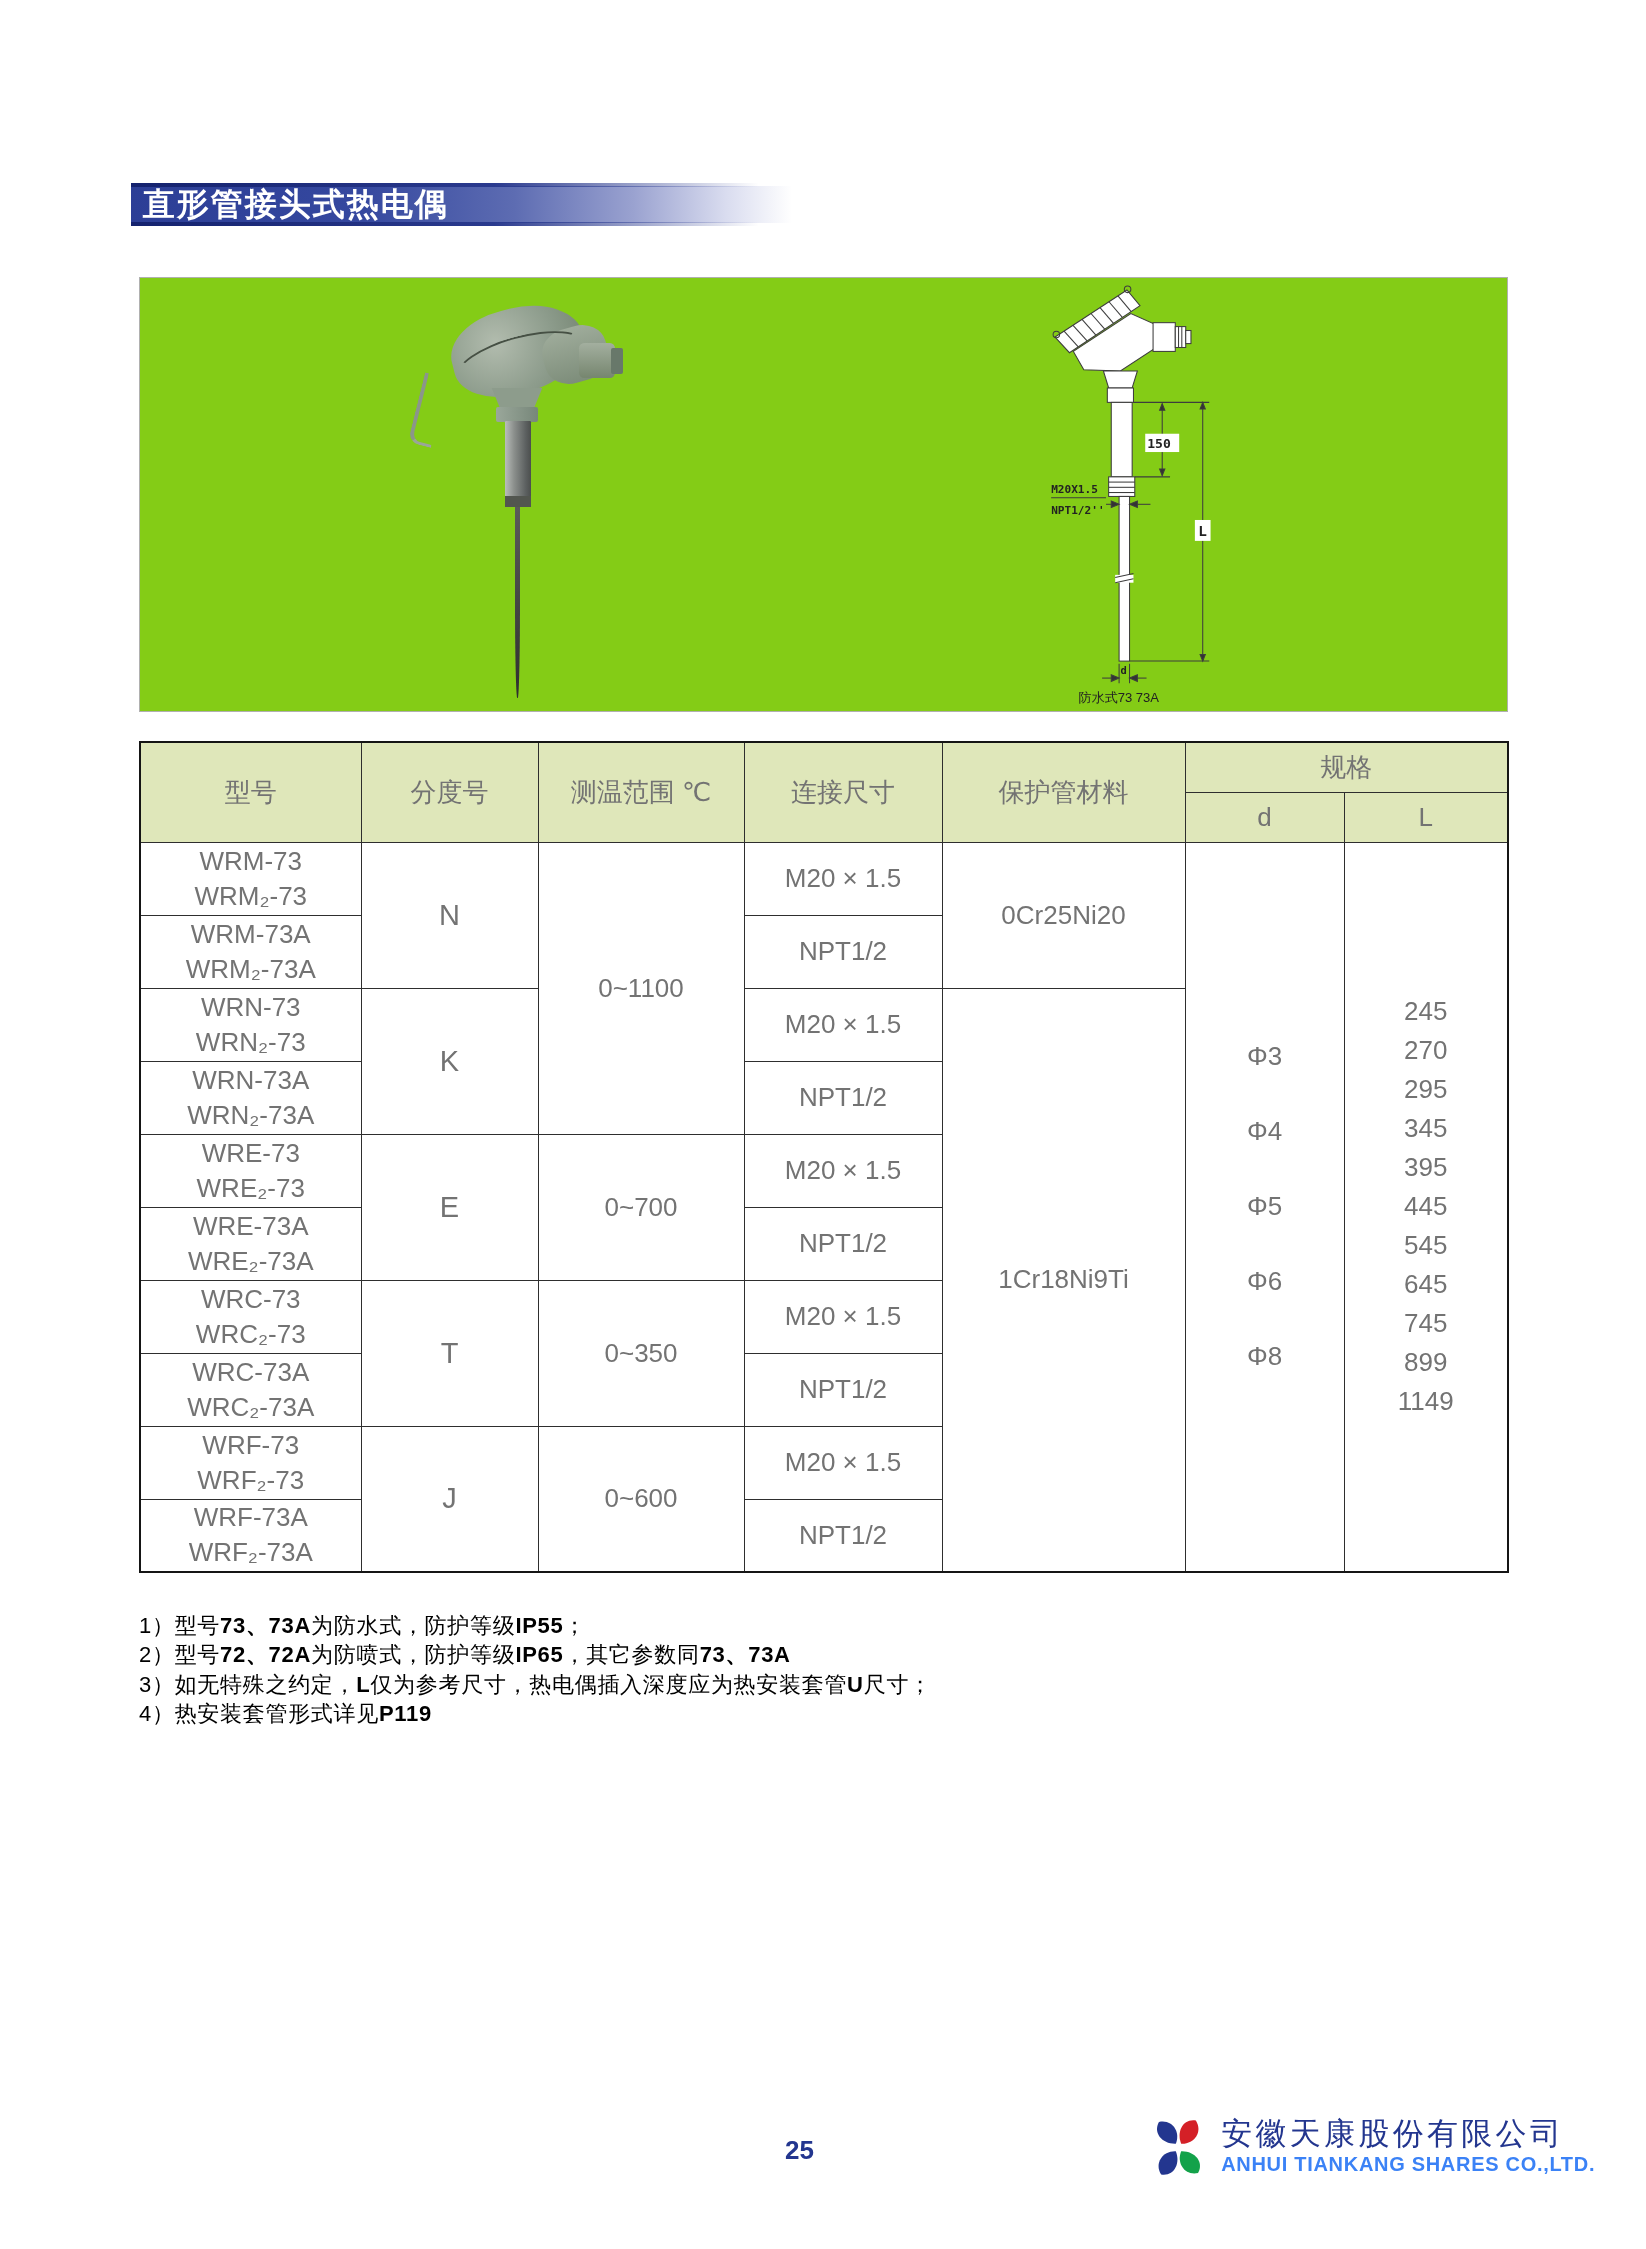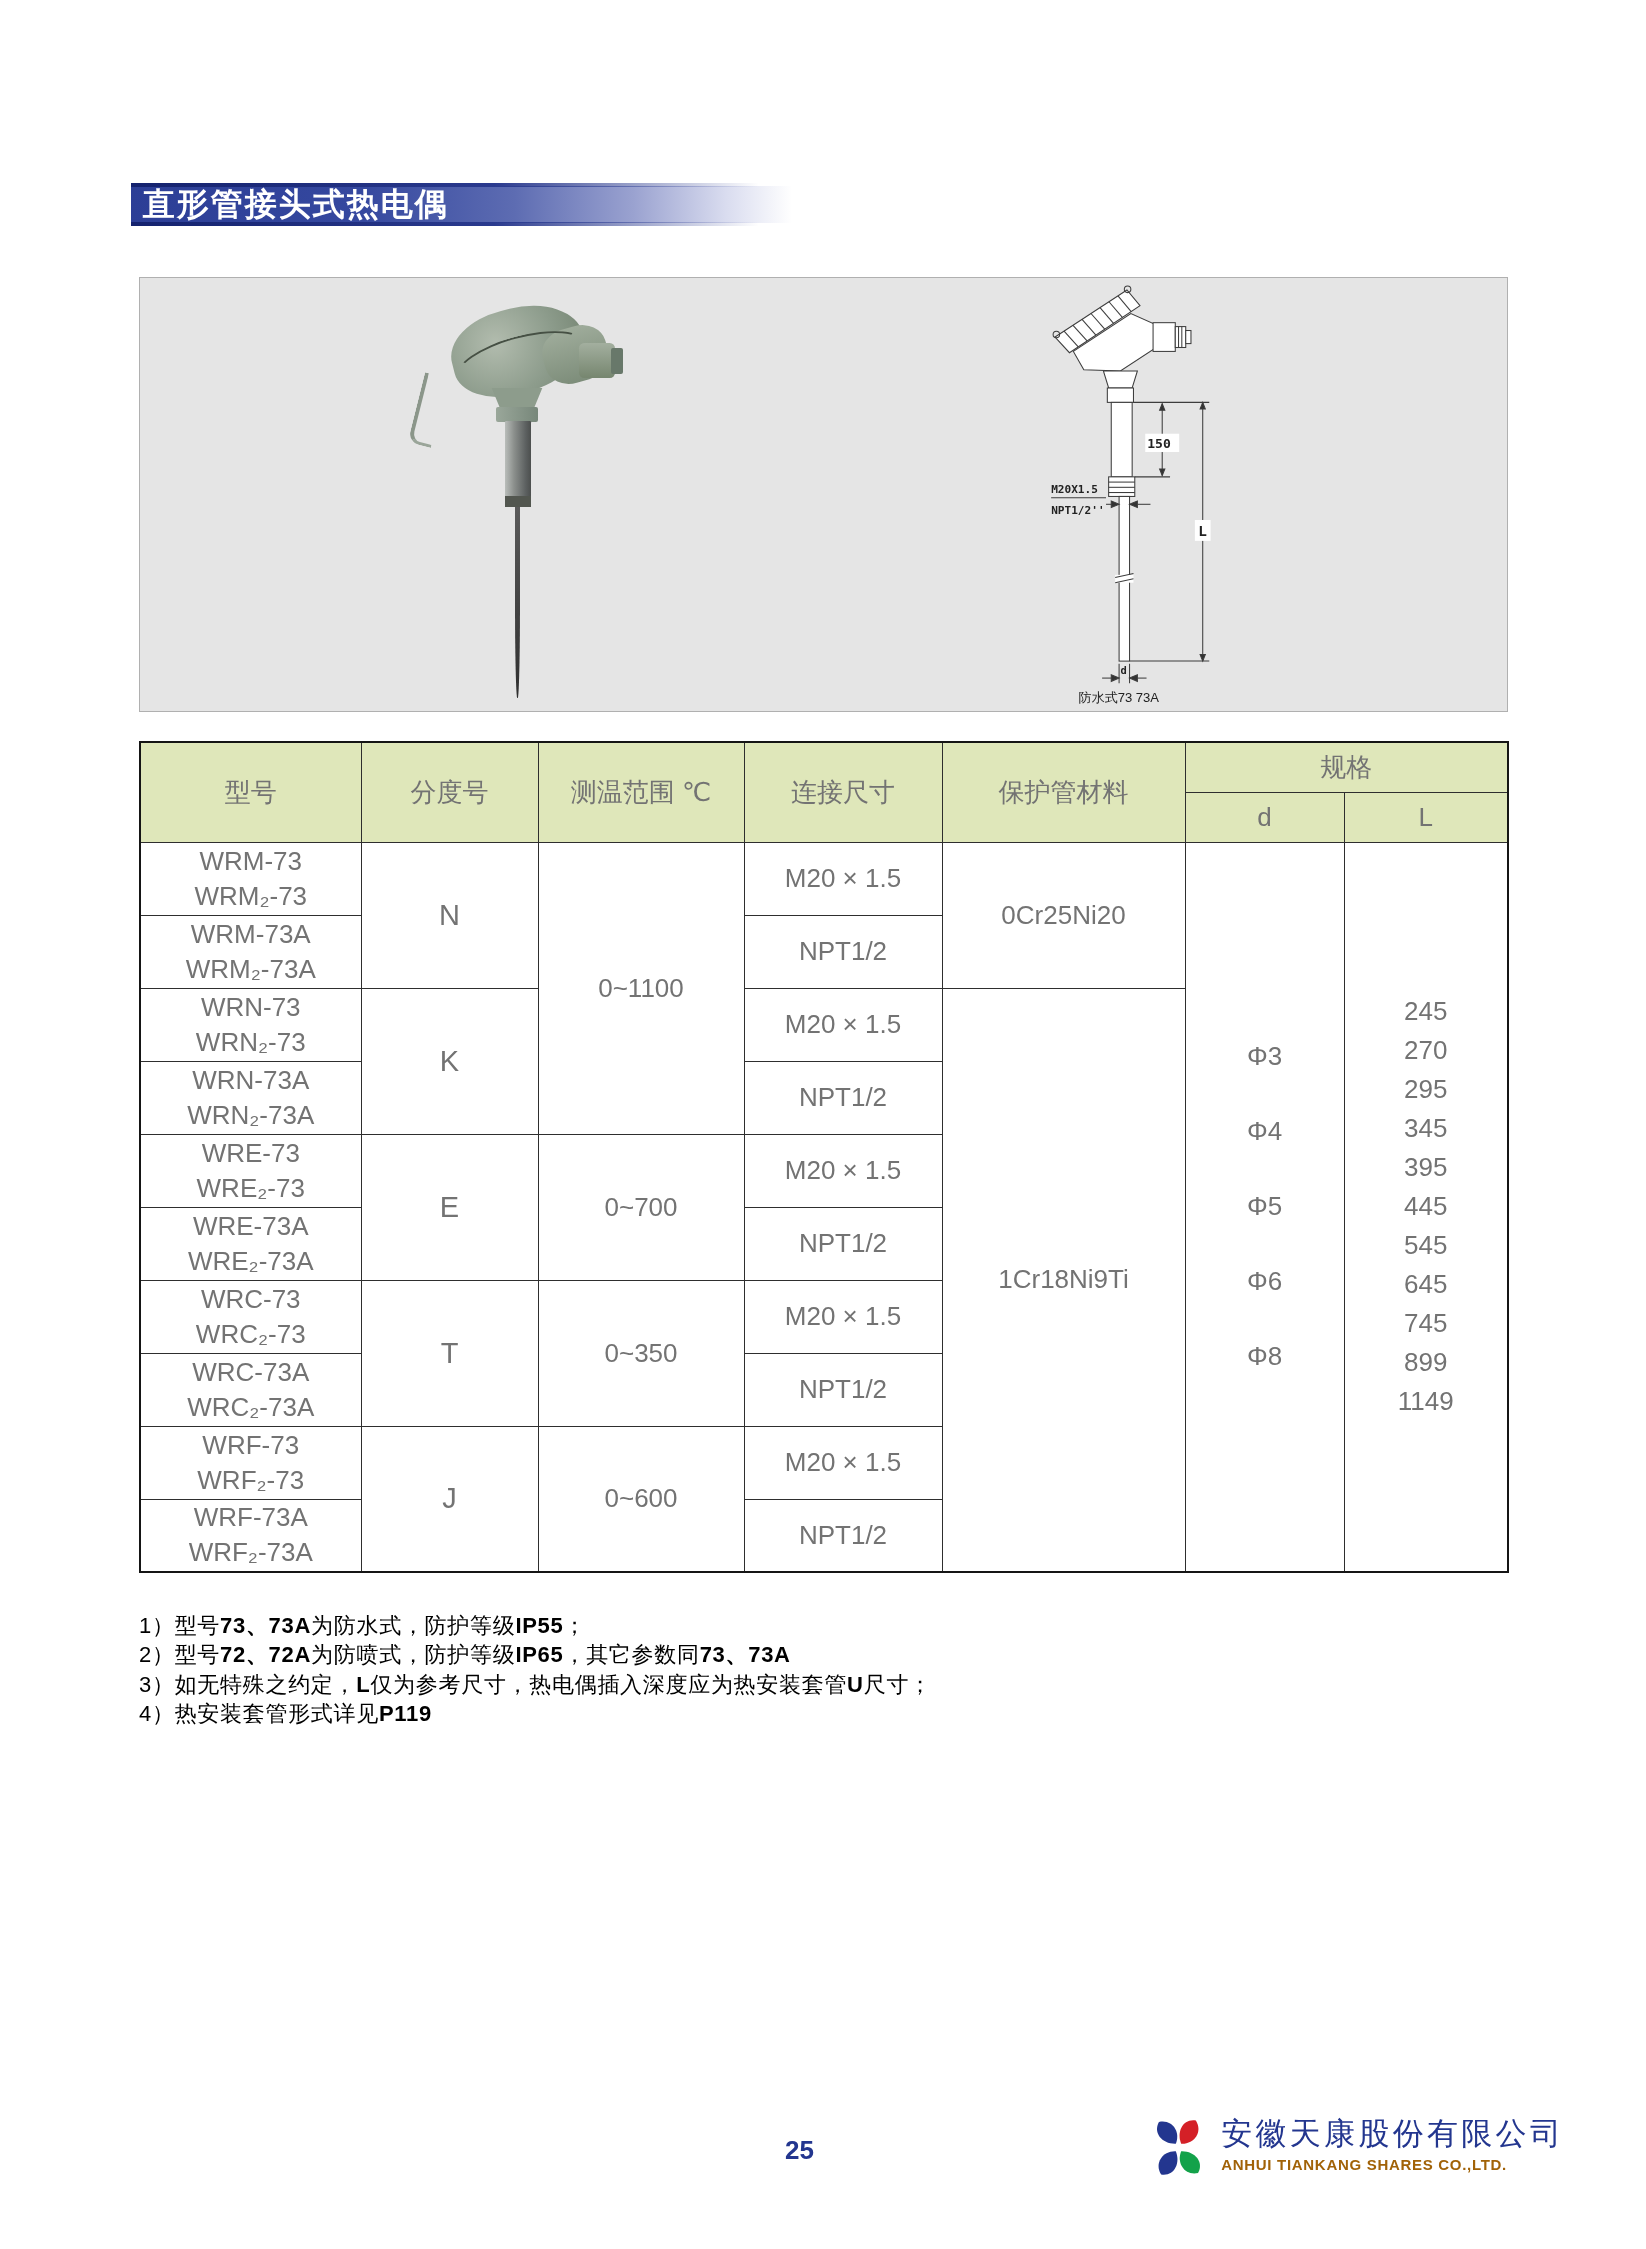--- a/index.html
+++ b/index.html
@@ -11,21 +11,21 @@
     background:linear-gradient(90deg,#2c3e96 0%,#35489f 35%,#5d6cb2 58%,#9aa2d0 76%,#d9dcef 90%,rgba(255,255,255,0) 100%);
     display:flex;align-items:center;}
   .title-bar::before,.title-bar::after{content:"";position:absolute;left:0;right:0;height:3.3px;
     background:linear-gradient(90deg,#14226e 0%,#2a3a8e 55%,rgba(255,255,255,0) 95%);}
   .title-bar::before{top:-2.6px;}
   .title-bar::after{bottom:-2.6px;}
   .title-bar .t{font-size:32px;font-weight:bold;color:#ffffff;padding-left:11.8px;letter-spacing:2px;}
 
   
   .img-panel{position:absolute;left:139px;top:277px;width:1369px;height:435px;
-    background:#e5e5e5;border:1.3px solid #b0b0b0;box-sizing:border-box;}
+    background:#84cc16;border:1.3px solid #b0b0b0;box-sizing:border-box;}
 
   
   .photo{position:absolute;left:177px;top:23.6px;width:419px;height:406px;}
   .photo div{position:absolute;}
   .ph-head{left:134px;top:6.5px;width:134px;height:85px;border-radius:48% 52% 55% 45%;
     background:radial-gradient(circle at 35% 35%,#b2bcae,#8d9c8c 55%,#72826f);transform:rotate(-14deg);}
   .ph-lobe{left:226px;top:25px;width:65px;height:55px;border-radius:40%;
     background:linear-gradient(180deg,#9fac9b,#7d8d7a);transform:rotate(-16deg);}
   .ph-seam{left:137px;top:34px;width:131px;height:46px;border:2px solid transparent;
     border-top-color:#465044;border-radius:50%;transform:rotate(-15deg);}
@@ -69,21 +69,21 @@
   .notes .note{line-height:29.4px;letter-spacing:0.7px;}
   .notes b{font-weight:bold;}
 
   
   .page-num{position:absolute;left:785px;top:2135px;width:65px;
     font-size:26px;font-weight:bold;color:#23368f;}
   .brand{position:absolute;left:1145px;top:2114px;display:flex;align-items:flex-start;}
   .brand .emblem{width:67px;height:67px;flex:0 0 auto;}
   .brand .names{margin-left:9.2px;padding-top:1.3px;}
   .brand .cn{font-size:31px;font-weight:normal;color:#23368f;letter-spacing:3.3px;line-height:37px;}
-  .brand .en{font-size:15px;font-weight:bold;color:#a16207;letter-spacing:0.7px;line-height:19.6px;margin-top:2.6px;}
+  .brand .en{font-size:20px;font-weight:bold;color:#3b82f6;letter-spacing:0.7px;line-height:19.6px;margin-top:2.6px;}
 </style>
 </head>
 <body>
 
 <div class="page">
 
   <div class="title-bar">
     <span class="t">直形管接头式热电偶</span>
   </div>
 

